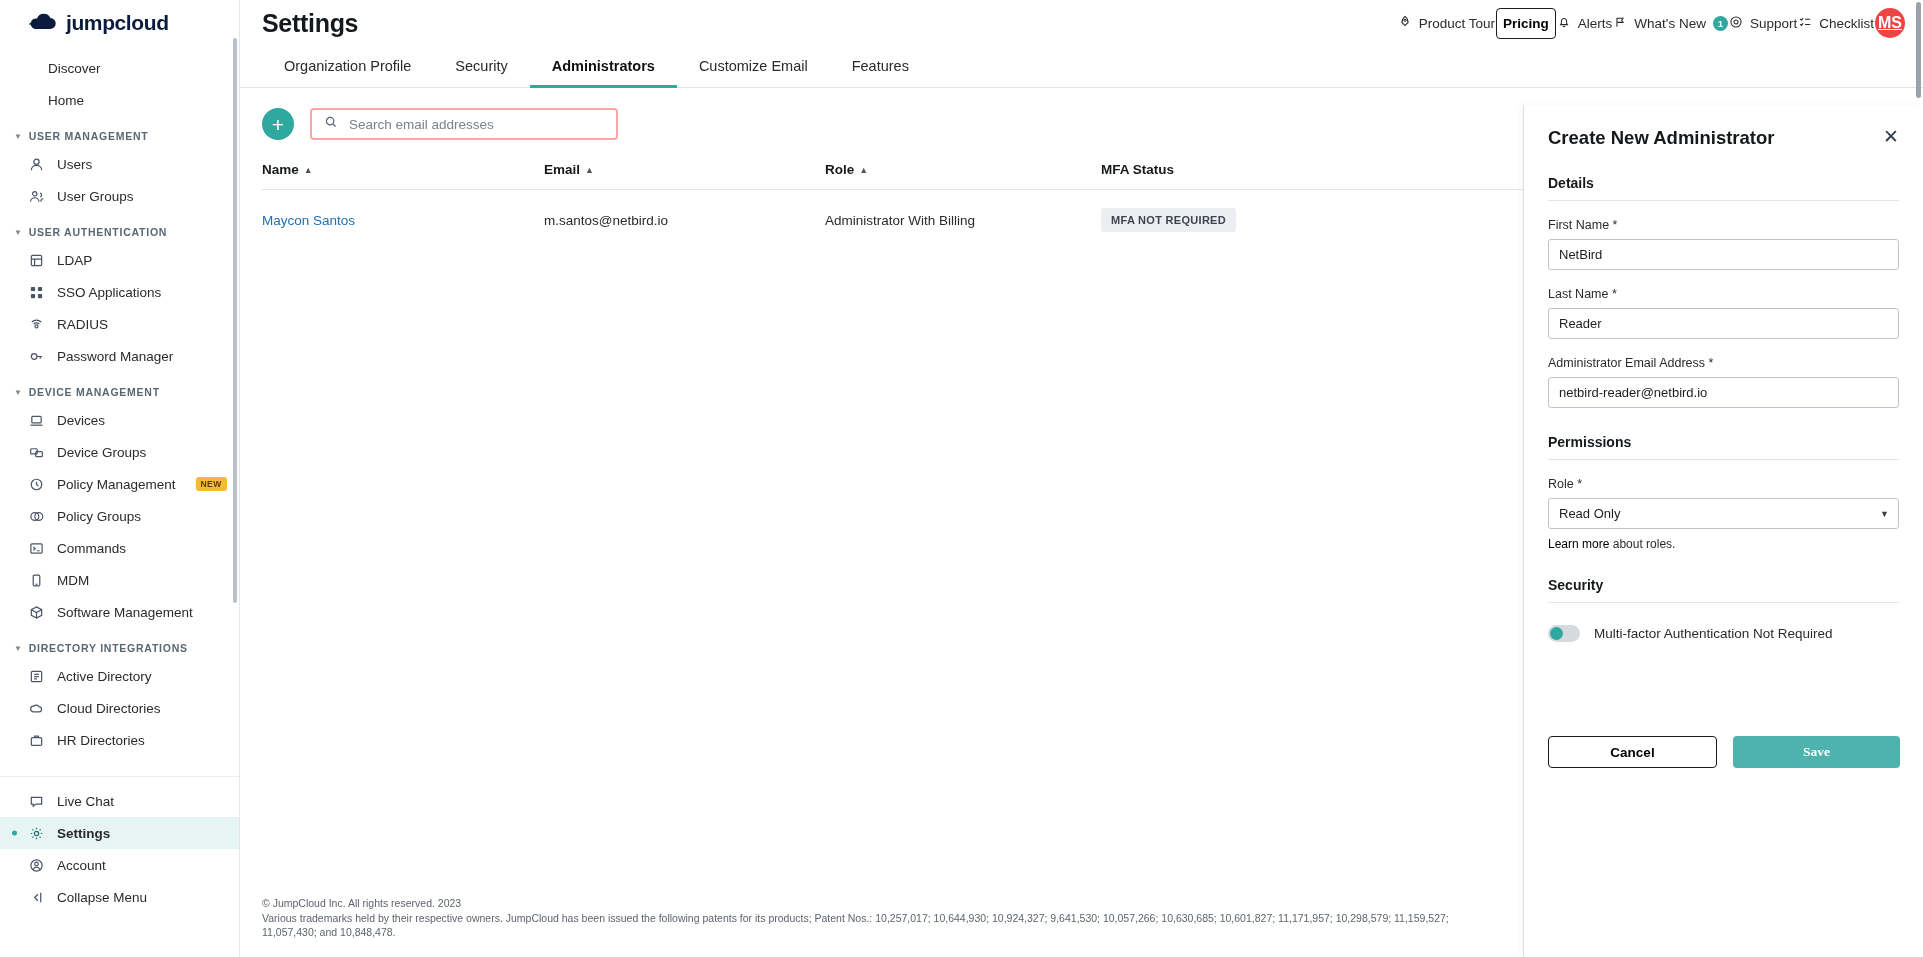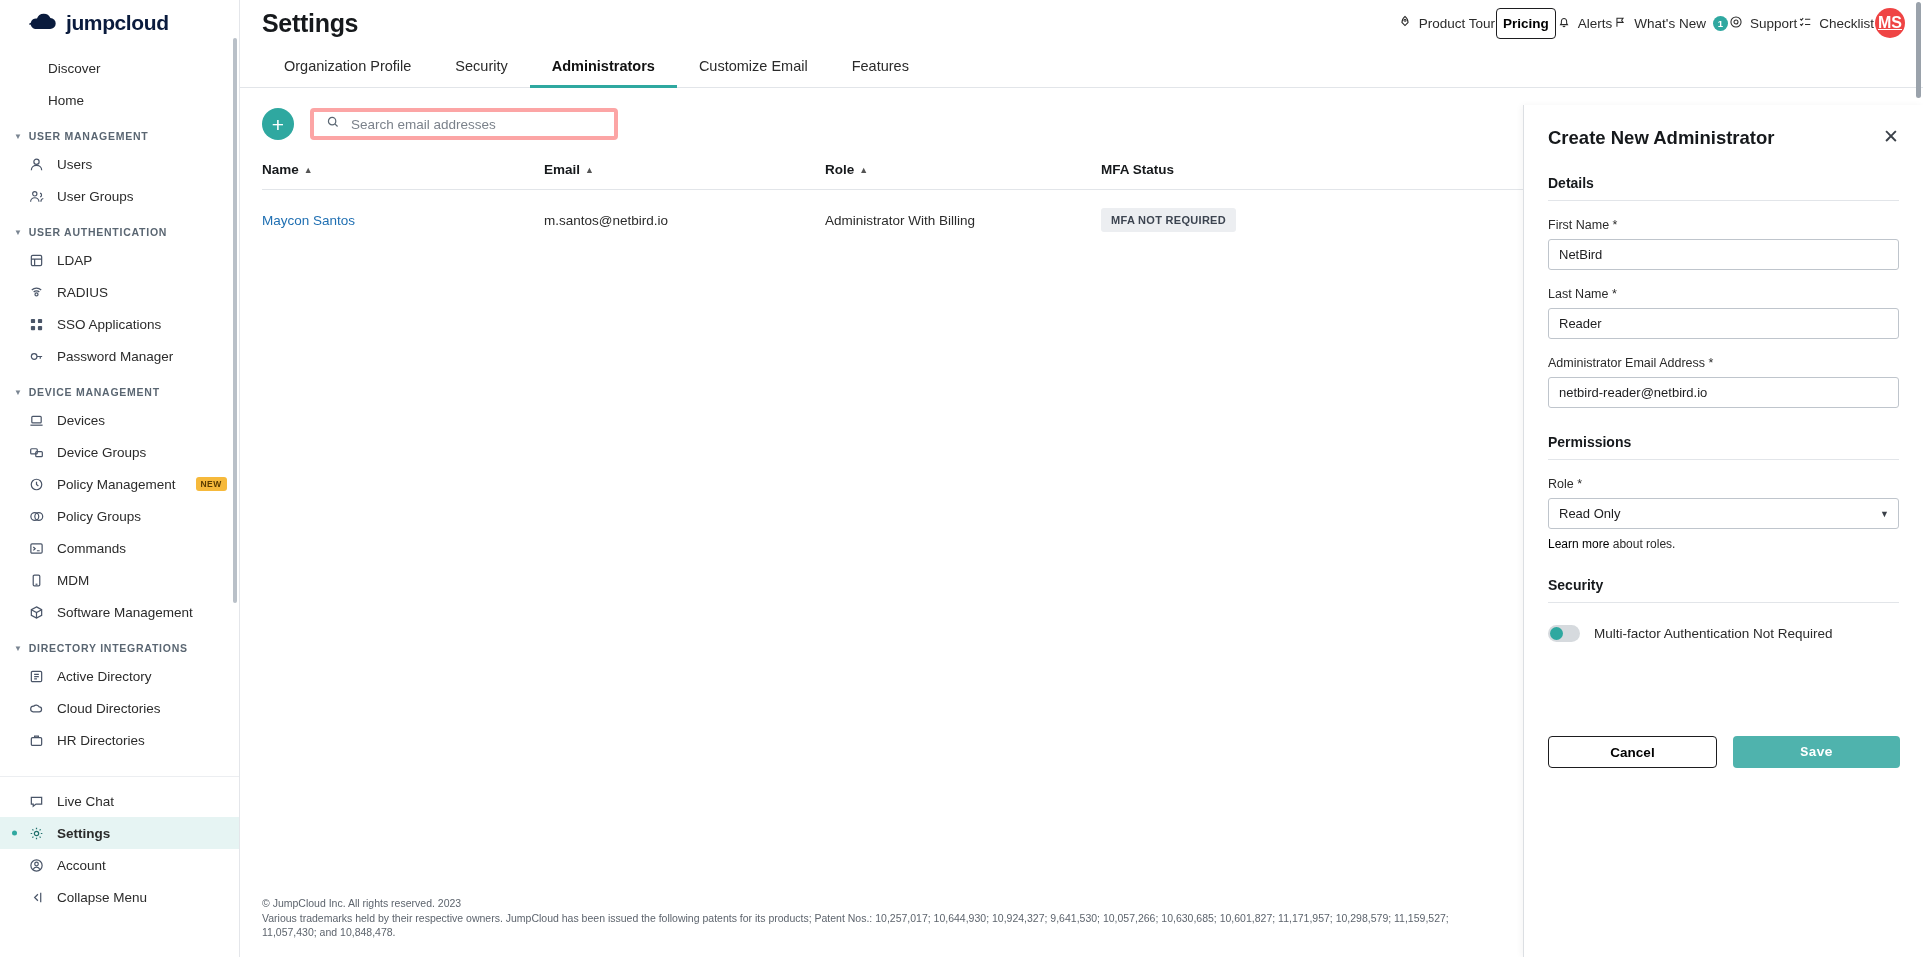--- a/index.html
+++ b/index.html
@@ -148,21 +148,21 @@
   .toolbar { display: flex; align-items: center; gap: 16px; }
   .add-btn {
     width: 32px; height: 32px; border-radius: 50%;
     background: #2fa8a0; color: #fff;
     display: flex; align-items: center; justify-content: center;
     font-size: 21px; line-height: 1; cursor: pointer;
     border: none;
   }
   .search-box {
     width: 308px; height: 32px;
-    border: 4px solid #fca5a5;
+    border: 2px solid #fca5a5;
     border-radius: 4px;
     display: flex; align-items: center;
     gap: 9px; padding: 0 12px;
     background: #fff;
   }
   .search-box input {
     border: none; outline: none;
     font-size: 13.5px; width: 100%;
     font-family: "Liberation Sans", sans-serif;
     color: #1d1d1f;
@@ -283,21 +283,21 @@
     font-family: "Liberation Sans", sans-serif;
   }
   .btn-save {
     flex: 1; height: 32px;
     border: none;
     background: #4fb3ad;
     color: #fff;
     border-radius: 4px;
     font-size: 13.5px; font-weight: 700;
     cursor: pointer;
-    font-family: Liberation Mono, monospace;
+    font-family: Liberation Serif, serif;
   }
   .right-scrollbar {
     position: absolute;
     right: 2px; top: 2px;
     width: 5px; height: 96px;
     background: #9aa2ab;
     border-radius: 3px;
   }
 </style>
 </head>
@@ -359,37 +359,37 @@
       <span class="ic">
         <svg width="15" height="15" viewBox="0 0 16 16" fill="none" stroke="#4a5568" stroke-width="1.3">
             <rect x="2.5" y="2.5" width="11" height="11" rx="1.5"></rect>
             <path d="M2.5 6.5h11M6 6.5v7"></path>
           </svg>
       </span>
       <span>LDAP</span>
     </div>
     <div class="nav-item">
       <span class="ic">
-        <svg width="15" height="15" viewBox="0 0 16 16" fill="none" stroke="#4a5568" stroke-width="1.3">
-            <circle cx="8" cy="10" r="1.6"></circle>
-            <path d="M5 7.5a4.2 4.2 0 0 1 6 0M3 5.3a7.2 7.2 0 0 1 10 0"></path>
-          </svg>
-      </span>
-      <span>RADIUS</span>
-    </div>
-    <div class="nav-item">
-      <span class="ic">
         <svg width="15" height="15" viewBox="0 0 16 16" fill="#4a5568">
             <rect x="2" y="2" width="4.5" height="4.5" rx="1"></rect>
             <rect x="9.5" y="2" width="4.5" height="4.5" rx="1"></rect>
             <rect x="2" y="9.5" width="4.5" height="4.5" rx="1"></rect>
             <rect x="9.5" y="9.5" width="4.5" height="4.5" rx="1"></rect>
           </svg>
       </span>
       <span>SSO Applications</span>
+    </div>
+    <div class="nav-item">
+      <span class="ic">
+        <svg width="15" height="15" viewBox="0 0 16 16" fill="none" stroke="#4a5568" stroke-width="1.3">
+            <circle cx="8" cy="10" r="1.6"></circle>
+            <path d="M5 7.5a4.2 4.2 0 0 1 6 0M3 5.3a7.2 7.2 0 0 1 10 0"></path>
+          </svg>
+      </span>
+      <span>RADIUS</span>
     </div>
     <div class="nav-item">
       <span class="ic">
         <svg width="15" height="15" viewBox="0 0 16 16" fill="none" stroke="#4a5568" stroke-width="1.3">
             <circle cx="5.5" cy="8" r="3"></circle>
             <path d="M8.5 8h5.5M12 8v2.5"></path>
           </svg>
       </span>
       <span>Password Manager</span>
     </div>

